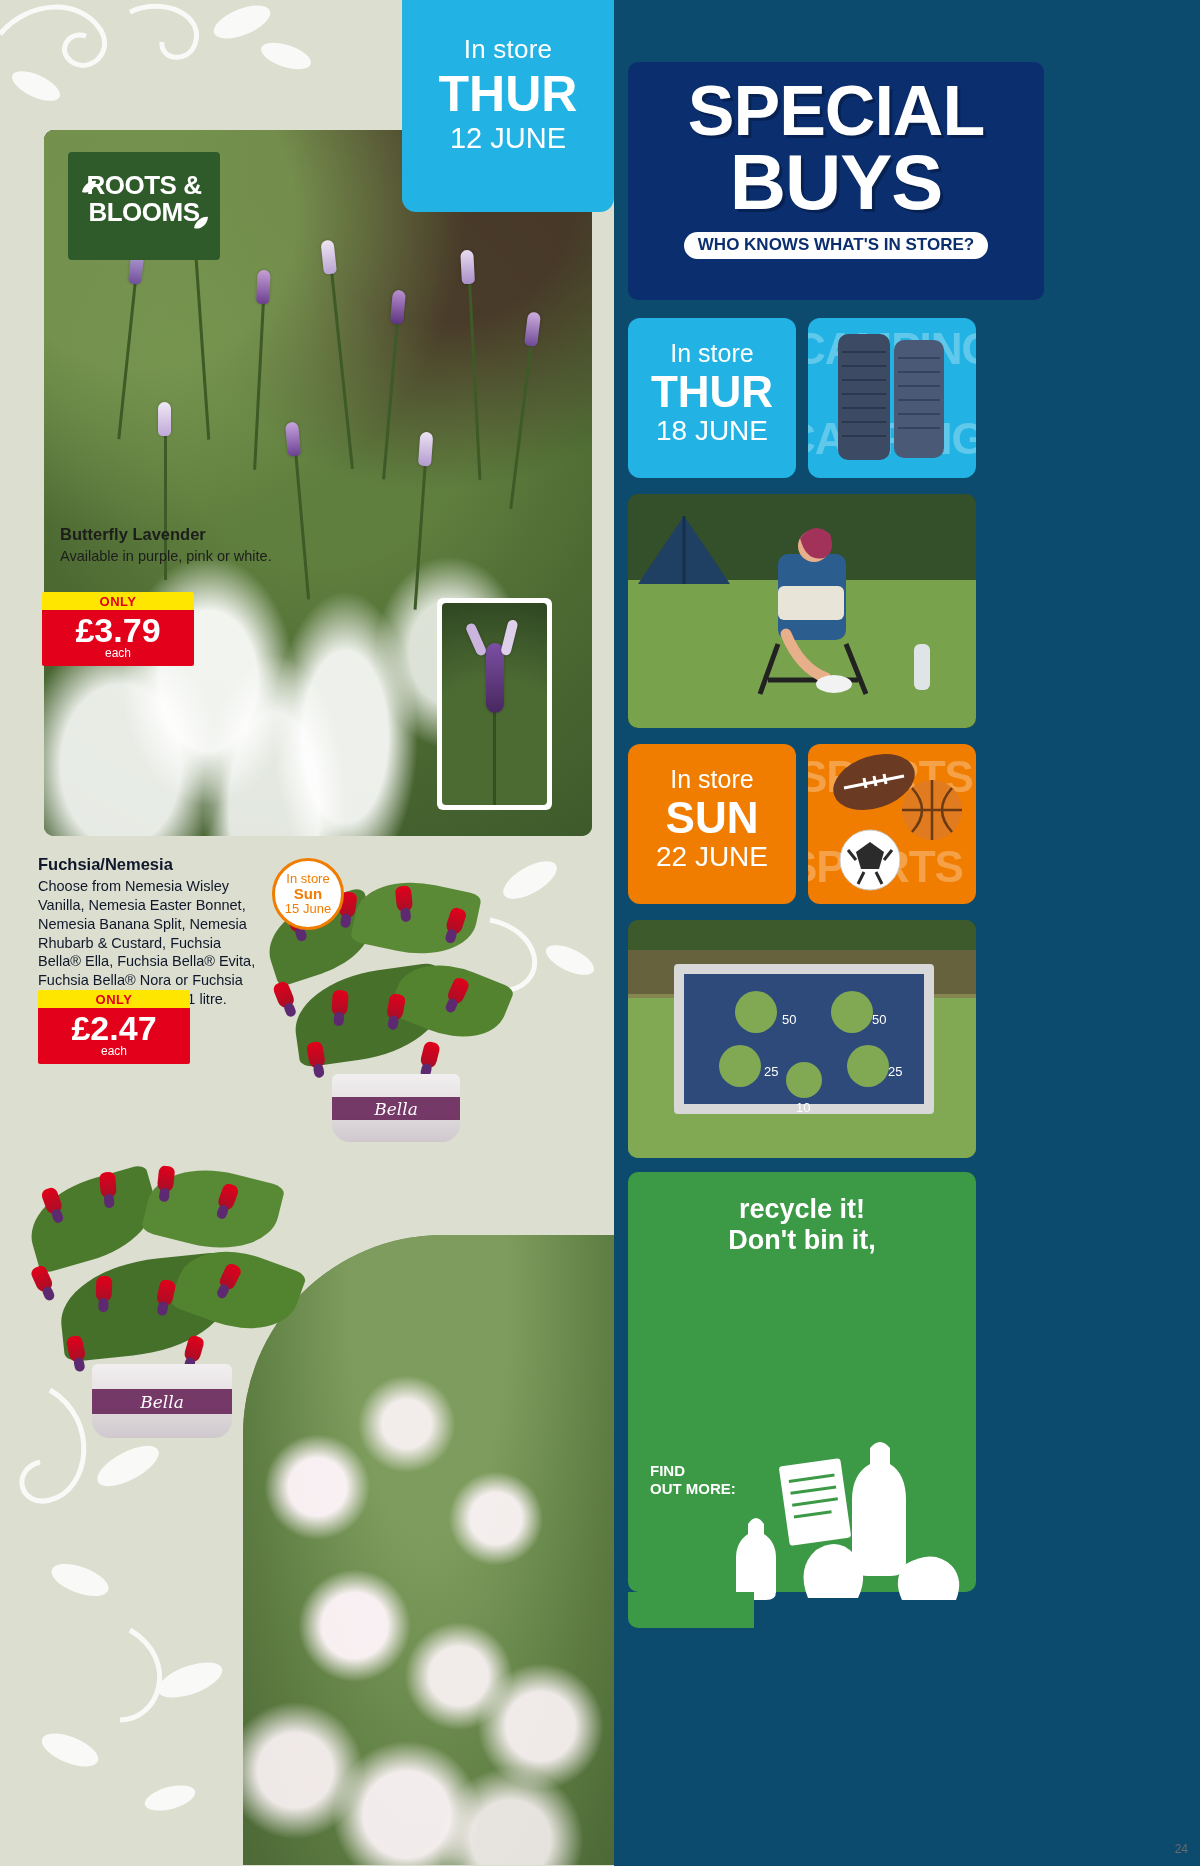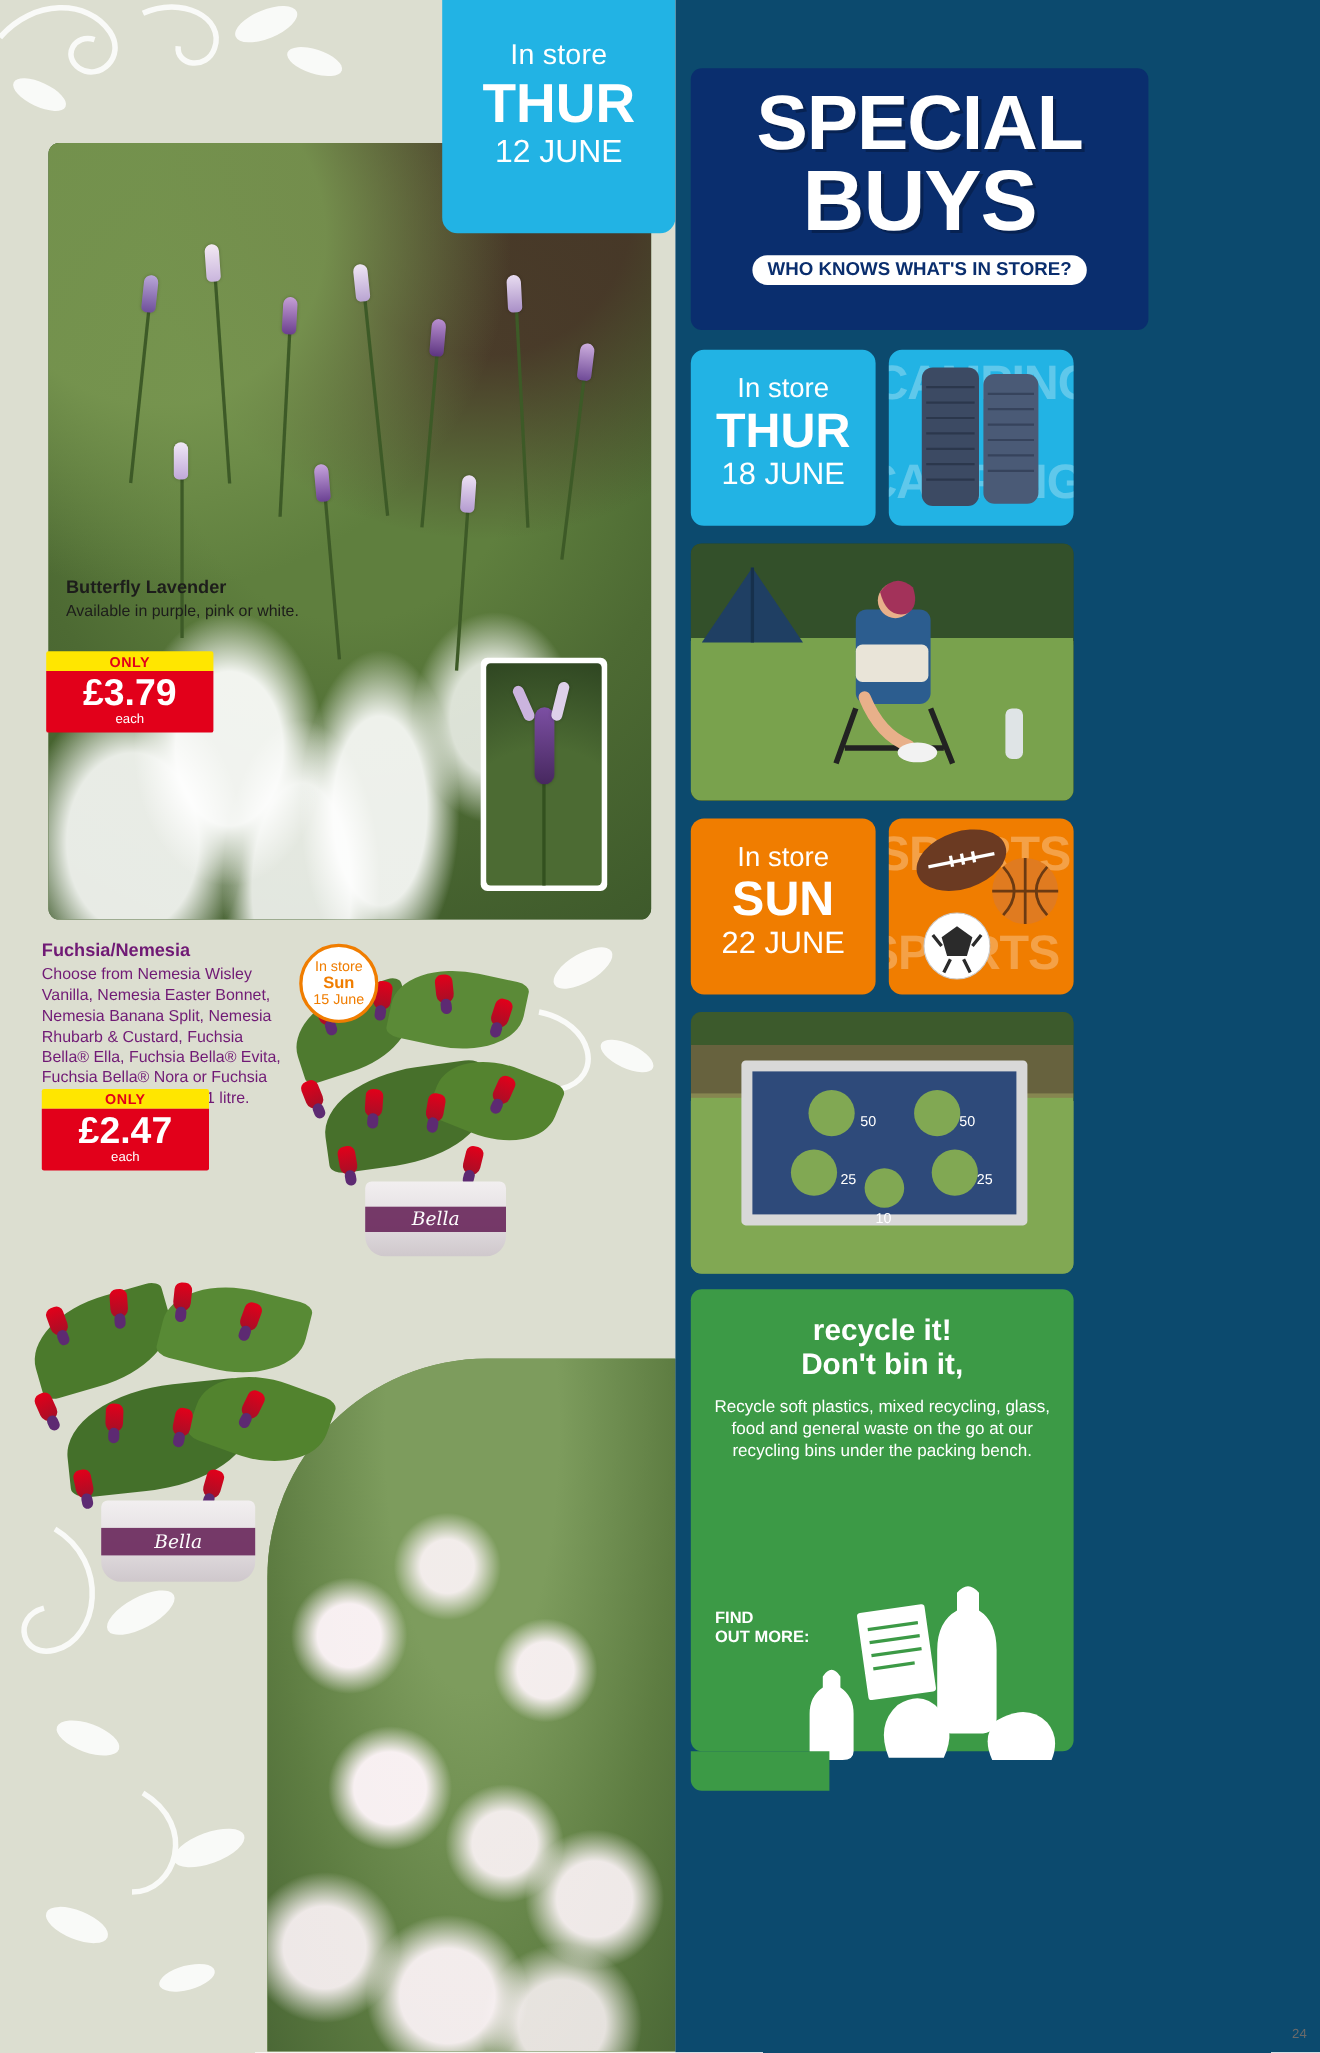--- a/index.html
+++ b/index.html
@@ -161,21 +161,21 @@
     overflow: hidden;
     position: relative;
     background: radial-gradient(circle at 50% 80%, #4c6b33 0 50%, #2f4622 100%);
   }
 
   
   .fuchsia-text {
     position: absolute;
     left: 38px; top: 855px;
     width: 228px;
-    color: #701a75;
+    color: #0f172a;
   }
   .fuchsia-text .t { font-size: 16.5px; font-weight: bold; }
   .fuchsia-text .d { font-size: 14.5px; line-height: 1.3; margin-top: 3px;}
 
   
   .round-badge {
     position: absolute;
     left: 272px; top: 858px;
     width: 72px; height: 72px;
     border-radius: 50%;
@@ -436,20 +436,30 @@
         <div class="stem" style="left:486px; top:210px; height:170px; transform:rotate(7deg);"></div>
         <div class="floret" style="left:480px; top:182px; background:linear-gradient(180deg,#cdaede,#6f4a97); transform:rotate(7deg);"></div>
         <div class="stem" style="left:120px; top:300px; height:150px;"></div>
         <div class="floret" style="left:114px; top:272px; background:linear-gradient(180deg,#f0e8f6,#c0a8d8);"></div>
         <div class="stem" style="left:250px; top:320px; height:150px; transform:rotate(-5deg);"></div>
         <div class="floret" style="left:244px; top:292px; background:linear-gradient(180deg,#c7a4dd,#6b4193); transform:rotate(-5deg);"></div>
         <div class="stem" style="left:380px; top:330px; height:150px; transform:rotate(4deg);"></div>
         <div class="floret" style="left:374px; top:302px; background:linear-gradient(180deg,#ece1f3,#b49bd0); transform:rotate(4deg);"></div>
       </div>
 
+      <div class="roots-logo">
+        <svg width="18" height="18" viewBox="0 0 18 18" style="position:absolute;left:12px;top:26px;">
+          <path d="M2 14 C 4 4, 14 2, 16 3 C 15 13, 6 16, 2 14Z" fill="#ffffff"></path>
+        </svg>
+        <svg width="18" height="18" viewBox="0 0 18 18" style="position:absolute;right:10px;top:62px;">
+          <path d="M2 14 C 4 4, 14 2, 16 3 C 15 13, 6 16, 2 14Z" fill="#ffffff"></path>
+        </svg>
+        <div class="rl1">ROOTS &amp;</div>
+        <div class="rl2">BLOOMS</div>
+      </div>
     </div>
 
     <div class="lav-caption">
       <div class="t">Butterfly Lavender</div>
       <div class="d">Available in purple, pink or white.</div>
     </div>
 
     <div class="price-flash price-lav">
       <div class="only">ONLY</div>
       <div class="body">
@@ -632,21 +642,20 @@
         <text x="244" y="104" font-family="Liberation Sans, sans-serif" font-size="13" fill="#ffffff">50</text>
         <text x="136" y="156" font-family="Liberation Sans, sans-serif" font-size="13" fill="#ffffff">25</text>
         <text x="260" y="156" font-family="Liberation Sans, sans-serif" font-size="13" fill="#ffffff">25</text>
         <text x="168" y="192" font-family="Liberation Sans, sans-serif" font-size="13" fill="#ffffff">10</text>
       </svg>
     </div>
 
     <div class="recycle">
       <h3>recycle it!</h3>
       <h3>Don't bin it,</h3>
-      <p>Recycle soft plastics, mixed recycling, glass, food and general waste on the go at our recycling bins under the packing bench.</p>
       <div class="find">
         <div>FIND</div>
         <div>OUT MORE:</div>
       </div>
       <svg width="250" height="170" viewBox="0 0 250 170" style="position:absolute;right:6px;bottom:-16px;">
         <path d="M150 10 q10 -12 20 0 v16 q16 10 16 36 v62 q0 14 -16 14 h-22 q-16 0 -16 -14 v-62 q0 -26 18 -36Z" fill="#ffffff"></path>
         <rect x="64" y="24" width="62" height="80" rx="3" fill="#ffffff" transform="rotate(-8 95 64)"></rect>
         <g stroke="#3c9a46" stroke-width="3" transform="rotate(-8 95 64)">
           <line x1="72" y1="40" x2="118" y2="40"></line>
             <line x1="72" y1="52" x2="118" y2="52"></line>

